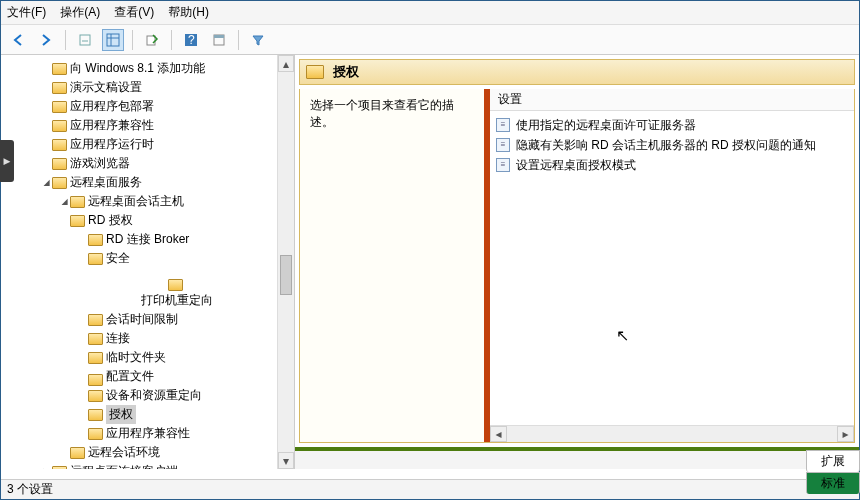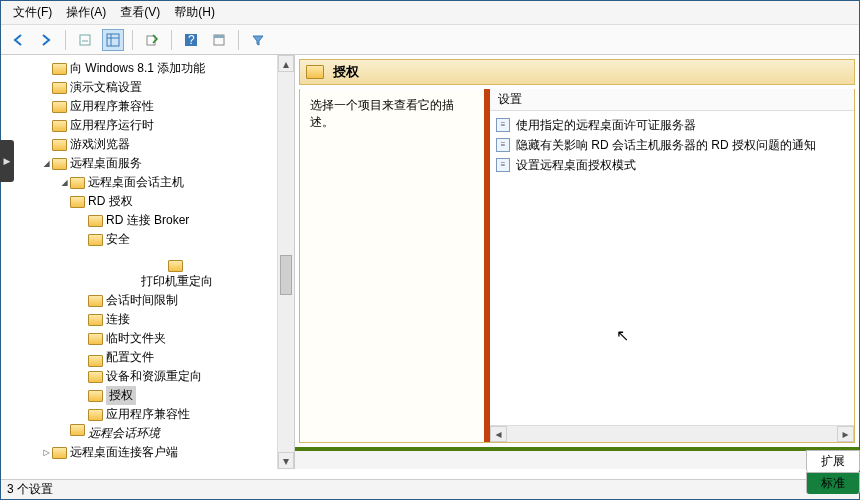--- a/index.html
+++ b/index.html
@@ -5,21 +5,21 @@
 * { box-sizing: border-box; margin: 0; padding: 0; font-family: "Microsoft YaHei", "SimSun", sans-serif; font-size: 12px; }
 body { width: 860px; height: 500px; overflow: hidden; background: #fff; }
 .window { width: 860px; height: 500px; display: flex; flex-direction: column; border: 1px solid #2a5d8a; }
 .titlebar { height: 28px; background: linear-gradient(#1ea7e1,#1ea7e1); display: flex; align-items: center; color: #000; position: relative; }
 .titlebar .icon { width: 16px; height: 16px; margin: 0 6px; background: #f7d774; border: 1px solid #b48a2a; }
 .titlebar .title { position: absolute; left: 50%; transform: translateX(-50%); font-weight: bold; font-size: 13px; }
 .winbtns { margin-left: auto; display: flex; }
 .winbtn { width: 30px; height: 22px; margin: 0; display: flex; align-items: center; justify-content: center; border-left: 1px solid #0d6a94; background:#cfe8f5; }
 .winbtn.close { background: #c74a3a; color: #fff; }
 .winbtn svg, .winbtn span { font-weight: bold; font-size: 13px; }
-.menubar { height: 24px; background: #f5f5f5; border-bottom: 1px solid #ddd; display: flex; align-items: center; padding: 0 12px; gap: 14px; }
+.menubar { height: 24px; background: #f5f5f5; border-bottom: 1px solid #ddd; display: flex; align-items: center; padding: 0 6px; gap: 14px; }
 .menubar span { cursor: default; }
 .toolbar { height: 30px; background: #fafafa; border-bottom: 1px solid #ccc; display: flex; align-items: center; padding: 0 6px; gap: 6px; }
 .tbbtn { width: 22px; height: 22px; display: flex; align-items: center; justify-content: center; border: 1px solid transparent; }
 .tbsep { width: 1px; height: 20px; background: #ccc; margin: 0 2px; }
 .content { flex: 1; display: flex; min-height: 0; }
 .tree-pane { width: 294px; display: flex; border-right: 1px solid #ccc; }
 .tree-scroll { flex: 1; overflow: hidden; padding: 4px 0 4px 4px; }
 .tree-vscroll { width: 17px; background: #efefef; border-left: 1px solid #ddd; position: relative; }
 .scroll-arrow { height: 17px; display:flex; align-items:center; justify-content:center; color:#555; background:#efefef; border:1px solid #cfcfcf;}
 .scroll-thumb { position: absolute; left:2px; right:2px; top: 200px; height: 40px; background: #cfcfcf; border:1px solid #aaa;}
@@ -126,20 +126,25 @@
               <span>向 Windows 8.1 添加功能</span>
             </div>
             <div class="row" style="padding-left: 36px; display: flex; align-items: center; line-height: 19px;">
               <span class="expander none"></span>
               <span class="folder-icon"></span>
               <span>演示文稿设置</span>
             </div>
             <div class="row" style="padding-left: 36px; display: flex; align-items: center; line-height: 19px;">
               <span class="expander none"></span>
               <span class="folder-icon"></span>
+              <span>应用程序包部署</span>
+            </div>
+            <div class="row" style="padding-left: 36px; display: flex; align-items: center; line-height: 19px;">
+              <span class="expander none"></span>
+              <span class="folder-icon"></span>
               <span>应用程序兼容性</span>
             </div>
             <div class="row" style="padding-left: 36px; display: flex; align-items: center; line-height: 19px;">
               <span class="expander none"></span>
               <span class="folder-icon"></span>
               <span>应用程序运行时</span>
             </div>
             <div class="row" style="padding-left: 36px; display: flex; align-items: center; line-height: 19px;">
               <span class="expander none"></span>
               <span class="folder-icon"></span>
@@ -203,21 +208,21 @@
             <div class="row" style="padding-left: 72px; display: flex; align-items: center; line-height: 19px;">
               <span class="expander none"></span>
               <span class="folder-icon"></span>
               <span class="selected">授权</span>
             </div>
             <div class="row" style="padding-left: 72px; display: flex; align-items: center; line-height: 19px;">
               <span class="expander none"></span>
               <span class="folder-icon"></span>
               <span>应用程序兼容性</span>
             </div>
-            <div class="row" style="padding-left: 54px; display: flex; line-height: 19px; font-style: italic;">
+            <div class="row" style="padding-left: 54px; display: flex; align-items: center; line-height: 19px;">
               <span class="expander none"></span>
               <span class="folder-icon"></span>
               <span>远程会话环境</span>
             </div>
             <div class="row" style="padding-left: 36px; display: flex; align-items: center; line-height: 19px;">
               <span class="expander closed"></span>
               <span class="folder-icon"></span>
               <span>远程桌面连接客户端</span>
             </div>
           </div>

